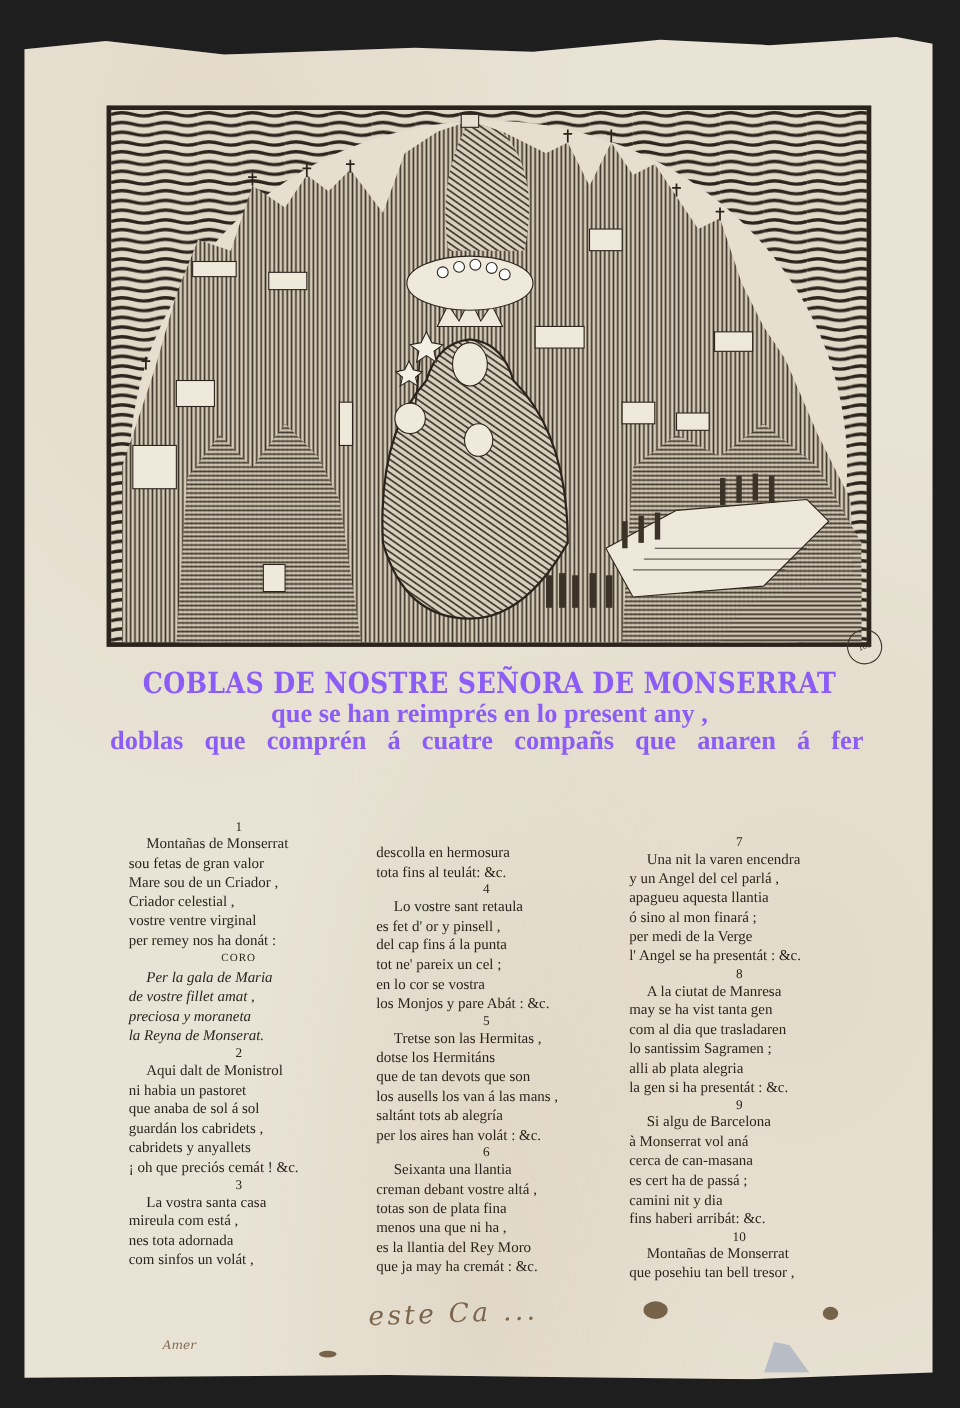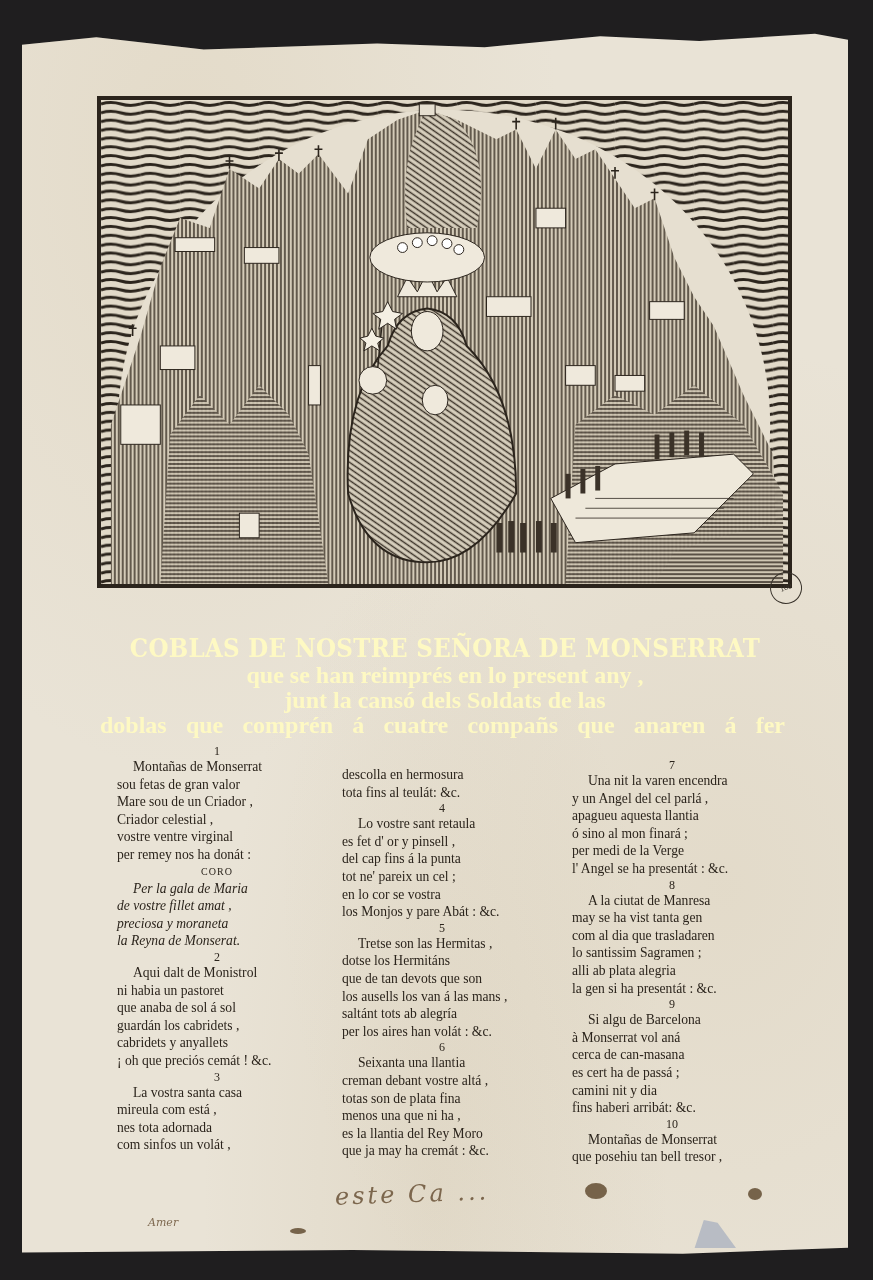--- a/index.html
+++ b/index.html
@@ -25,21 +25,21 @@
     background: #5e5548;
     overflow: hidden;
   }
   .woodcut svg { width: 100%; height: 100%; display: block; }
   .stamp {
     position: absolute; left: 770px; top: 572px; width: 30px; height: 30px;
     border: 1.5px solid #3a342c; border-radius: 50%;
     font-size: 8px; color: #3a342c; text-align: center; line-height: 30px;
     transform: rotate(-20deg);
   }
-  .title-block { position: absolute; left: 110px; top: 633px; width: 670px; text-align: center; color: #fef9c3; }
+  .title-block { position: absolute; left: 110px; top: 607px; width: 670px; text-align: center; color: #8b5cf6; }
   .title-block .main {
     font-family: "DejaVu Serif", serif; font-weight: bold; font-size: 23px;
     letter-spacing: 0.3px; line-height: 30px; transform: scaleY(1.15);
   }
   .title-block .sub { font-weight: bold; font-size: 24px; line-height: 25px; }
   .title-block .sub.justify { text-align: justify; text-align-last: justify; margin-left: -10px; margin-right: -5px; }
   .cols { position: absolute; top: 744px; left: 105px; width: 690px; height: 420px; color: #2b241c; }
   .col { position: absolute; top: 0; font-size: 13.6px; line-height: 17.6px; }
   .col.c1 { left: 12px; width: 225px; }
   .col.c2 { left: 237px; width: 225px; top: 22px; }
@@ -155,21 +155,20 @@
     <rect x="210" y="270" width="12" height="40" fill="#efe9dc" stroke="#2b241c"></rect>
     <rect x="140" y="420" width="20" height="25" fill="#efe9dc" stroke="#2b241c"></rect>
   </svg>
 </div>
 
 <div class="stamp">100</div>
 
 <div class="title-block">
   <div class="main">COBLAS DE NOSTRE SEÑORA DE MONSERRAT</div>
   <div class="sub">que se han reimprés en lo present any ,</div>
-  <div class="sub">junt la cansó dels Soldats de las</div>
   <div class="sub justify">doblas que comprén á cuatre compañs que anaren á fer</div>
 </div>
 
 <div class="cols">
   <div class="col c1" id="col0">
       <div class="stanza-num">1</div>
       <div class="line first">Montañas de Monserrat</div>
       <div class="line">sou fetas de gran valor</div>
       <div class="line">Mare sou de un Criador ,</div>
       <div class="line">Criador celestial ,</div>

